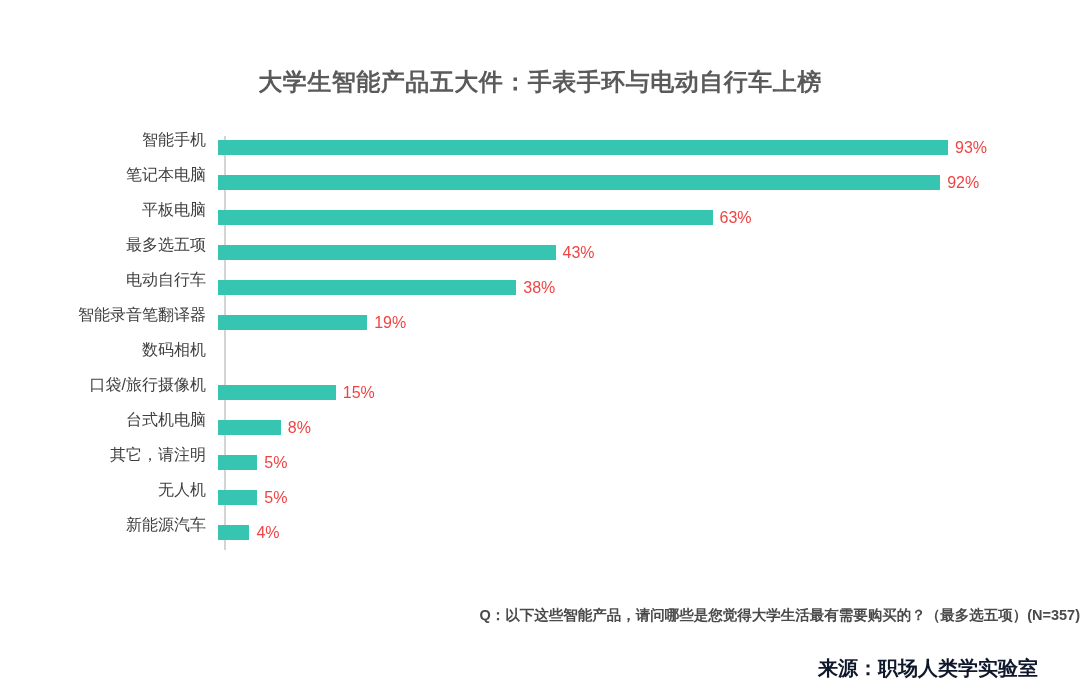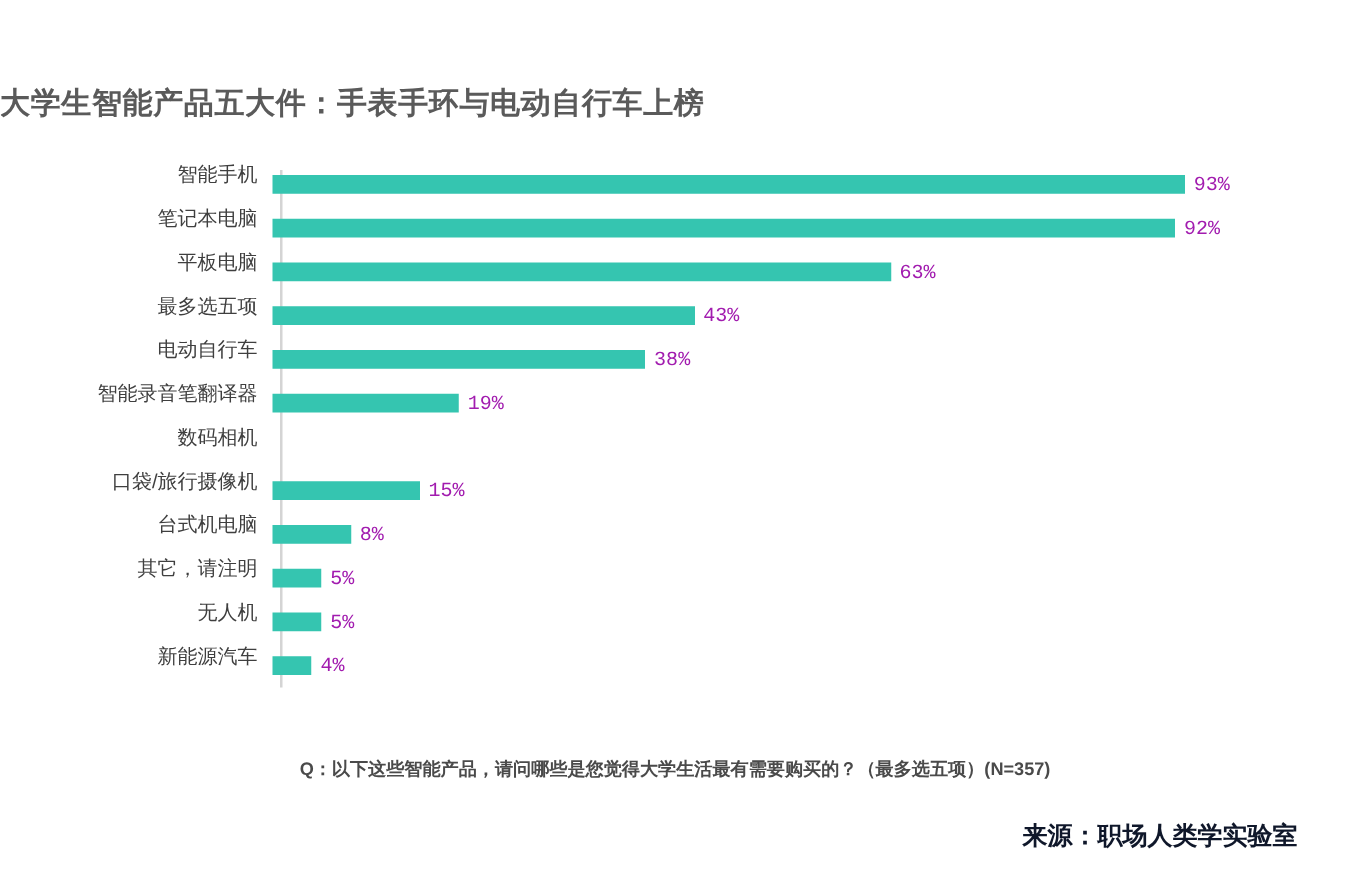--- a/index.html
+++ b/index.html
@@ -18,21 +18,21 @@
     position: relative;
     width: 1080px;
     height: 698px;
     box-sizing: border-box;
   }
   .chart-title {
     position: absolute;
     left: 0;
     top: 66px;
     width: 1080px;
-    text-align: left;
+    text-align: center;
     font-size: 24px;
     font-weight: bold;
     color: #5a5a5a;
     letter-spacing: 0.5px;
   }
   .plot {
     position: absolute;
     left: 40px;
     top: 130px;
     width: 1010px;
@@ -74,31 +74,30 @@
     height: 35px;
     display: flex;
     align-items: center;
   }
   .bar {
     height: 15px;
     background: #35c5b0;
   }
   .bar-value {
     font-size: 16px;
-    color: #a21caf;
+    color: #ef4444;
     margin-left: 7px;
     white-space: nowrap;
-    font-family: Liberation Mono, monospace;
   }
   .question {
     position: absolute;
     left: 0;
     top: 606px;
     width: 1080px;
-    text-align: center;
+    text-align: right;
     font-size: 14.5px;
     font-weight: bold;
     color: #4a4a4a;
   }
   .source {
     position: absolute;
     right: 42px;
     top: 655px;
     font-size: 20px;
     font-weight: bold;

